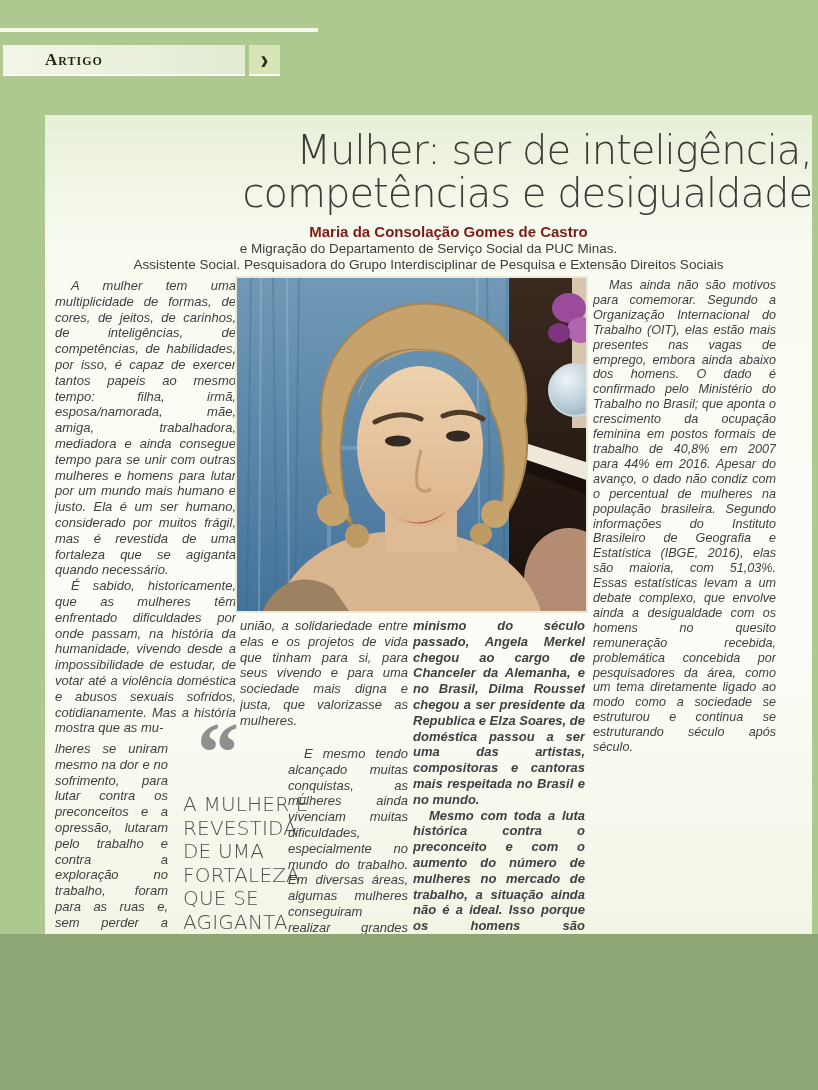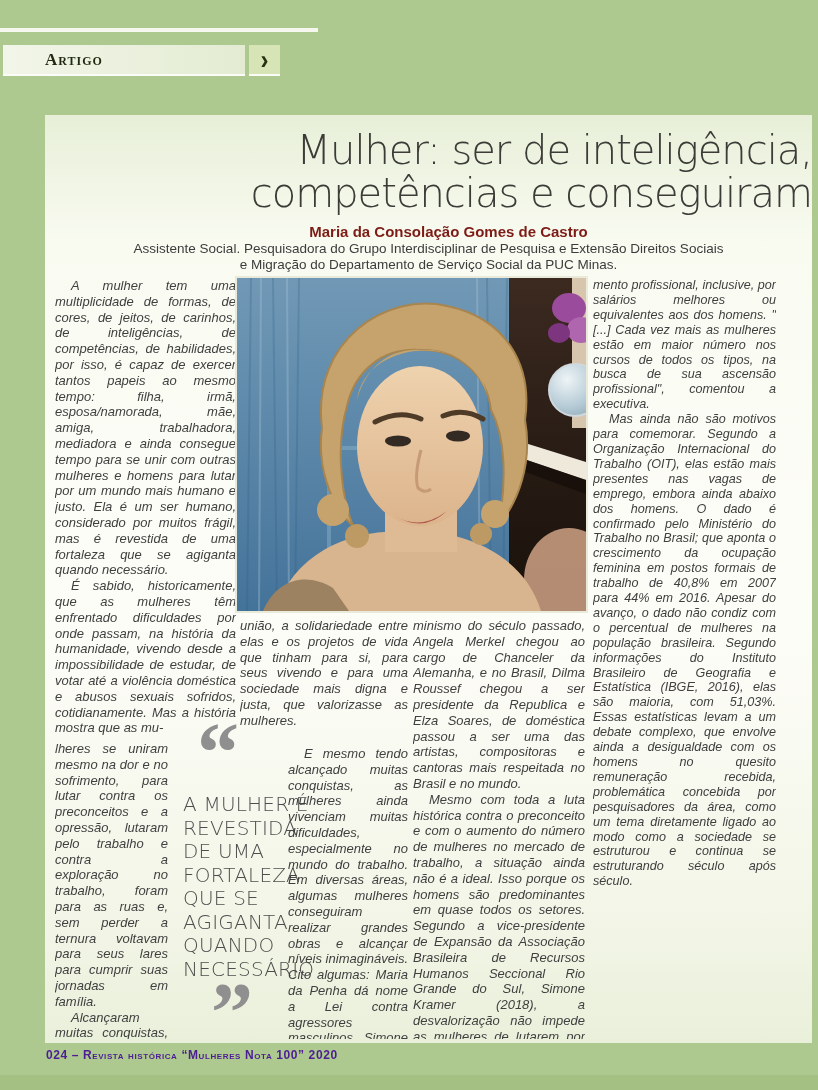--- a/index.html
+++ b/index.html
@@ -1,17 +1,17 @@
 <!DOCTYPE html>
 <html lang="pt"><head>
 <meta charset="utf-8">
 <style>
   html,body{margin:0;padding:0;background:#8ea674;}
   #page{
-    position:relative;width:818px;height:1090px;margin:0 auto;
+    position:relative;width:818px;height:934px;margin:0 auto;
     background:#adc98f;overflow:hidden;
     font-family:"Liberation Sans",sans-serif;
   }
   
   .top-white-line{position:absolute;left:0;top:28px;width:318px;height:4px;background:#f6f8f0;}
   .header-bar{
     position:absolute;left:3px;top:45px;width:242px;height:31px;
     background:linear-gradient(90deg,#f2f5e9,#e3ecd2);
     border-bottom:2px solid #fbfcf7;box-sizing:border-box;
     display:flex;align-items:center;
@@ -49,21 +49,21 @@
     position:absolute;overflow:hidden;
     font-style:italic;font-size:13px;line-height:15.8px;color:#3f3f3f;
     text-align:justify;
   }
   .col p{margin:0;text-indent:16px;}
   .col p.cont{text-indent:0;}
   .c1a{left:10px;top:163px;width:181px;height:462px;}
   .c1b{left:10px;top:626px;width:113px;height:298px;}
   .c2a{left:195px;top:503px;width:168px;height:127px;}
   .c2b{left:243px;top:631px;width:120px;height:293px;}
-  .c3 {left:368px;top:503px;width:172px;height:421px;}
+  .c3 {left:368px;top:503px;width:172px;height:421px;font-weight:bold;}
   .c4 {left:548px;top:163px;width:183px;height:761px;font-size:12.6px;line-height:14.9px;}
   
   .pull-quote{position:absolute;left:138px;top:618px;width:128px;color:#4e4e4e;}
   .pq-open,.pq-close{
     font-family:"Liberation Serif",serif;font-weight:bold;color:#8f8f8f;
     font-size:84px;line-height:40px;height:46px;
   }
   .pq-open{margin-left:14px;}
   .pq-close{margin-left:28px;margin-top:12px;}
   .pq-text{
@@ -96,27 +96,27 @@
     <span class="artigo">Artigo</span>
   </div>
   <div class="chevron-box">
     <span>›</span>
   </div>
 
   <div class="card">
 
     <div class="title">
       <div>Mulher: ser de inteligência,</div>
-      <div>competências e conseguiram</div>
+      <div>competências e desigualdade</div>
     </div>
 
     <div class="author">Maria da Consolação Gomes de Castro</div>
     <div class="bio">
+      <div>e Migração do Departamento de Serviço Social da PUC Minas.</div>
       <div>Assistente Social. Pesquisadora do Grupo Interdisciplinar de Pesquisa e Extensão Direitos Sociais</div>
-      <div>e Migração do Departamento de Serviço Social da PUC Minas.</div>
     </div>
 
     <div class="col c1a">
       <p>A mulher tem uma multiplicidade de formas, de cores, de jeitos, de carinhos, de inteligências, de competências, de habilidades, por isso, é capaz de exercer tantos papeis ao mesmo tempo: filha, irmã, esposa/namorada, mãe, amiga, trabalhadora, mediadora e ainda consegue tempo para se unir com outras mulheres e homens para lutar por um mundo mais humano e justo. Ela é um ser humano, considerado por muitos frágil, mas é revestida de uma fortaleza que se agiganta quando necessário.</p>
       <p>É sabido, historicamente, que as mulheres têm enfrentado dificuldades por onde passam, na história da humanidade, vivendo desde a impossibilidade de estudar, de votar até a violência doméstica e abusos sexuais sofridos, cotidianamente. Mas a história mostra que as mu-</p>
     </div>
 
     <div class="col c1b">
       <p class="cont">lheres se uniram mesmo na dor e no sofrimento, para lutar contra os preconceitos e a opressão, lutaram pelo trabalho e contra a exploração no trabalho, foram para as ruas e, sem perder a ternura voltavam para seus lares para cumprir suas jornadas em família.</p>
       <p>Alcançaram muitas conquistas, muitos direitos, algumas perderam o aconchego do lar, mas resistiram, e o que as fortaleciam era a</p>
@@ -200,21 +200,20 @@
     <div class="col c2b">
       <p>E mesmo tendo alcançado muitas conquistas, as mulheres ainda vivenciam muitas dificuldades, especialmente no mundo do trabalho. Em diversas áreas, algumas mulheres conseguiram realizar grandes obras e alcançar níveis inimagináveis. Cito algumas: Maria da Penha dá nome a Lei contra agressores masculinos, Simone de Beauvoir foi uma das maiores escritoras sobre a temática de gênero e sobre o fe-</p>
     </div>
 
     <div class="col c3">
       <p class="cont">minismo do século passado, Angela Merkel chegou ao cargo de Chanceler da Alemanha, e no Brasil, Dilma Roussef chegou a ser presidente da Republica e Elza Soares, de doméstica passou a ser uma das artistas, compositoras e cantoras mais respeitada no Brasil e no mundo.</p>
       <p>Mesmo com toda a luta histórica contra o preconceito e com o aumento do número de mulheres no mercado de trabalho, a situação ainda não é a ideal. Isso porque os homens são predominantes em quase todos os setores. Segundo a vice-presidente de Expansão da Associação Brasileira de Recursos Humanos Seccional Rio Grande do Sul, Simone Kramer (2018), a desvalorização não impede as mulheres de lutarem por desenvolvimento e cresci-</p>
     </div>
 
     <div class="col c4">
-      <p class="cont">mento profissional, inclusive, por salários melhores ou equivalentes aos dos homens. "[...] Cada vez mais as mulheres estão em maior número nos cursos de todos os tipos, na busca de sua ascensão profissional", comentou a executiva.</p>
       <p>Mas ainda não são motivos para comemorar. Segundo a Organização Internacional do Trabalho (OIT), elas estão mais presentes nas vagas de emprego, embora ainda abaixo dos homens. O dado é confirmado pelo Ministério do Trabalho no Brasil; que aponta o crescimento da ocupação feminina em postos formais de trabalho de 40,8% em 2007 para 44% em 2016. Apesar do avanço, o dado não condiz com o percentual de mulheres na população brasileira. Segundo informações do Instituto Brasileiro de Geografia e Estatística (IBGE, 2016), elas são maioria, com 51,03%. Essas estatísticas levam a um debate complexo, que envolve ainda a desigualdade com os homens no quesito remuneração recebida, problemática concebida por pesquisadores da área, como um tema diretamente ligado ao modo como a sociedade se estruturou e continua se estruturando século após século.</p>
     </div>
 
   </div>
 
   <div class="footer">
     <span>024 – Revista histórica “Mulheres Nota 100” 2020</span>
   </div>
   <div class="bottom-strip"></div>
 

